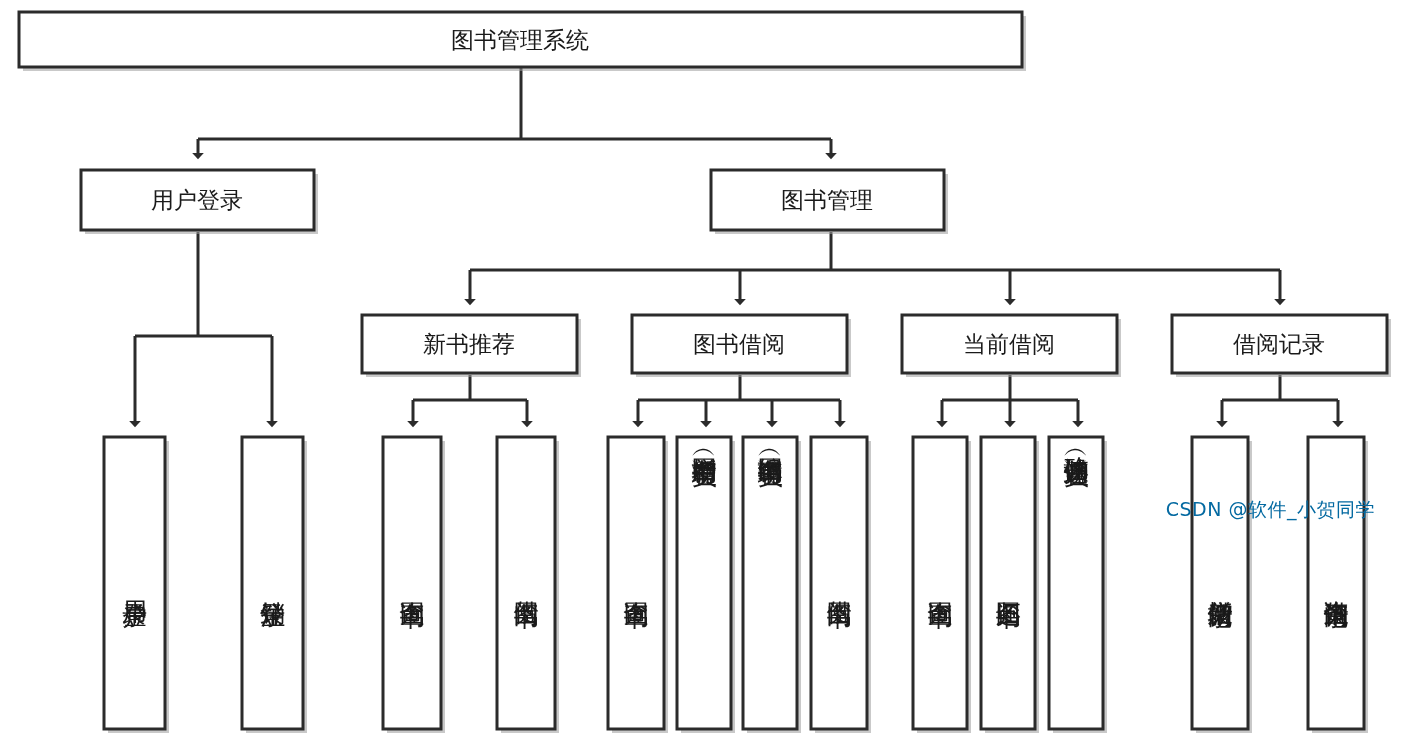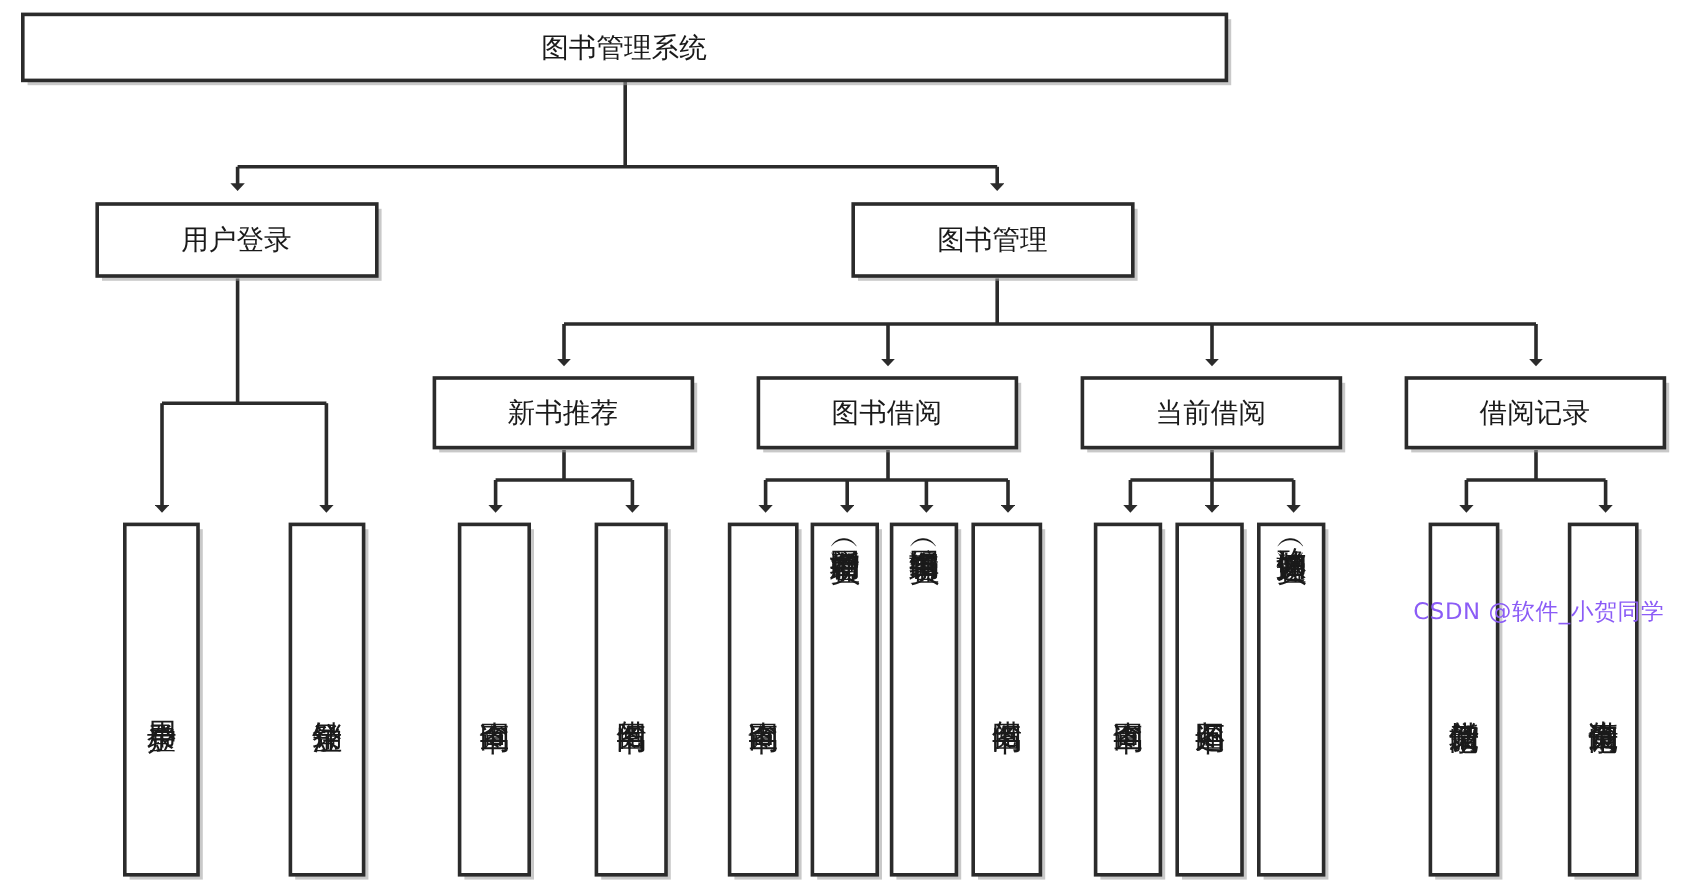--- a/index.html
+++ b/index.html
@@ -63,25 +63,25 @@
     letter-spacing: 1px;
     display: flex;
     align-items: center;
     justify-content: center;
     white-space: nowrap;
     pointer-events: none;
     user-select: none;
   }
   .watermark {
     position: absolute;
-    right: 18px;
+    right: 30px;
     bottom: 6px;
     font-family: "DejaVu Sans", "Liberation Sans", sans-serif;
     font-size: 19px;
-    color: #8b5cf6;
+    color: #0369a1;
     white-space: nowrap;
     letter-spacing: 0.5px;
   }
 </style>
 </head>
 <body>
 
 <div id="diagram-root">
 
   <svg id="tree-svg" viewBox="0 0 1405 747">

